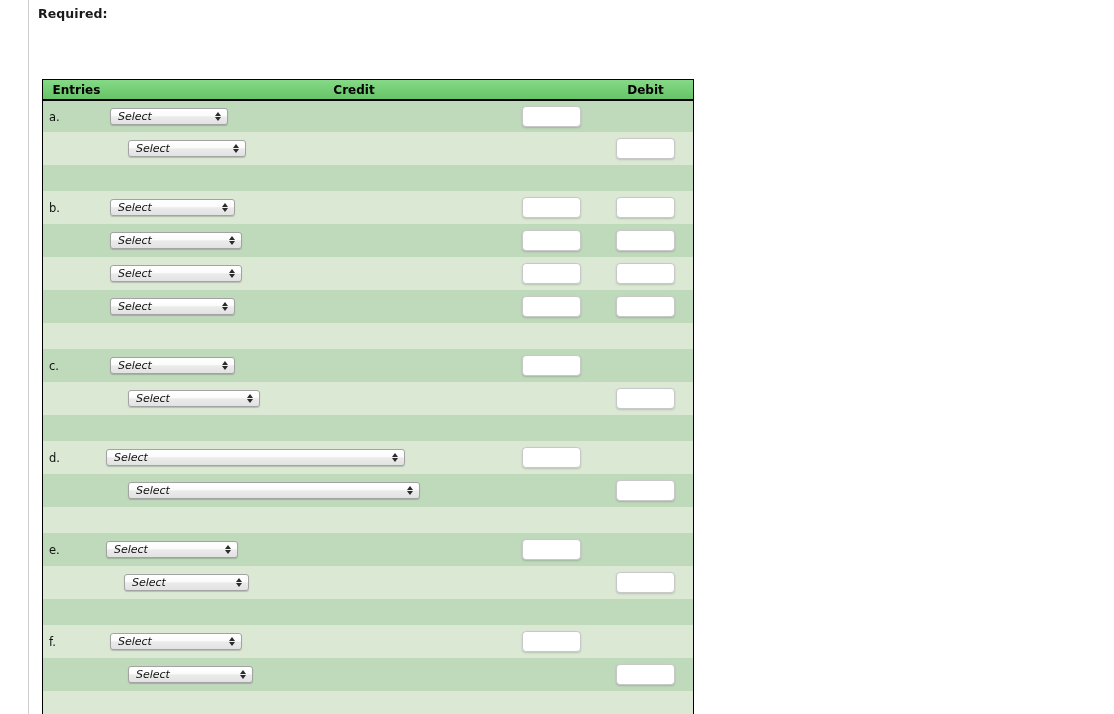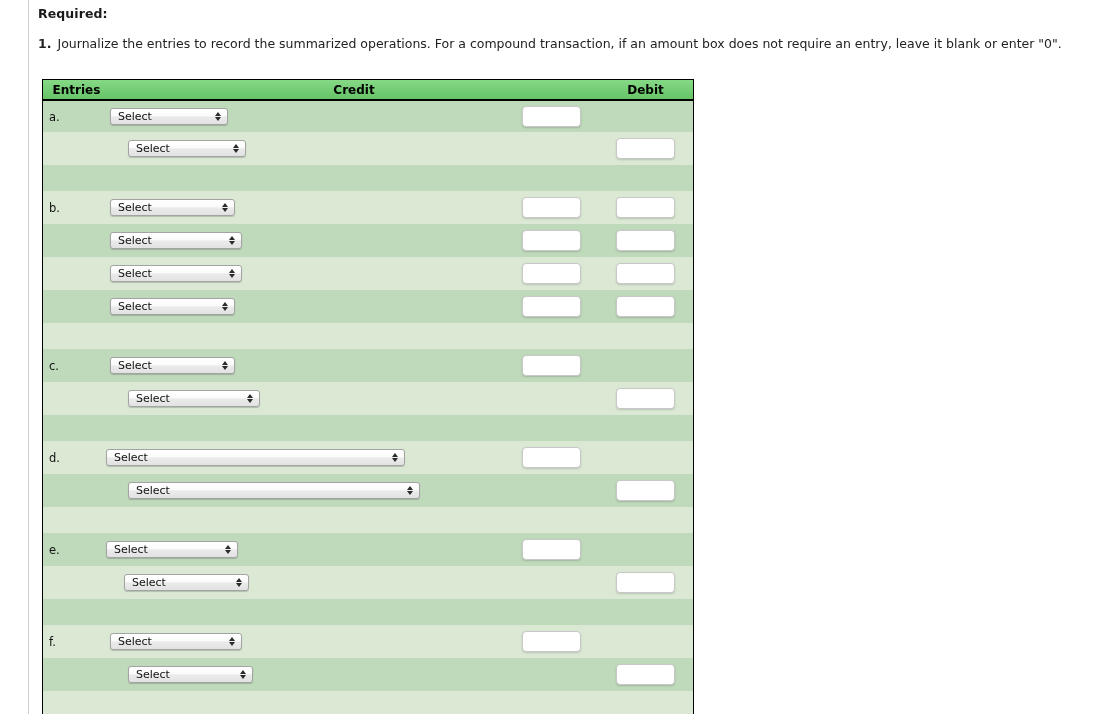--- a/index.html
+++ b/index.html
@@ -94,21 +94,21 @@
   .jrow.light { background: #dbe9d4; }
 
   .cell {
     box-sizing: border-box;
     height: 100%;
     display: flex;
     align-items: center;
     position: relative;
   }
   .cell.entries { width: 67px; padding-left: 6px; }
-  .cell.desc    { width: 395px; }
+  .cell.desc    { width: 395px; font-style: italic; }
   .cell.debit   { width: 93px; justify-content: center; }
   .cell.credit  { width: 95px; justify-content: center; }
 
   .entry-letter {
     font-size: 11.5px;
     color: #111;
   }
 
   
   .sel {
@@ -161,23 +161,20 @@
 </style>
 </head>
 <body>
 
 <div class="page">
 
   <div class="left-rule"></div>
 
   <div class="content">
     <div class="required-heading">Required:</div>
-    <div class="instruction">
-      <span class="num">1.</span><span>Journalize the entries to record the summarized operations. For a compound transaction, if an amount box does not require an entry, leave it blank or enter "0".</span>
-    </div>
   </div>
 
   <div class="journal">
     <div class="jhead">
       <div class="hcell col-entries">Entries</div>
       <div class="hcell col-debit">Credit</div>
       <div class="hcell col-credit">Debit</div>
     </div>
     <div id="journal-body">
         <div class="jrow dark" style="height: 31px;">

